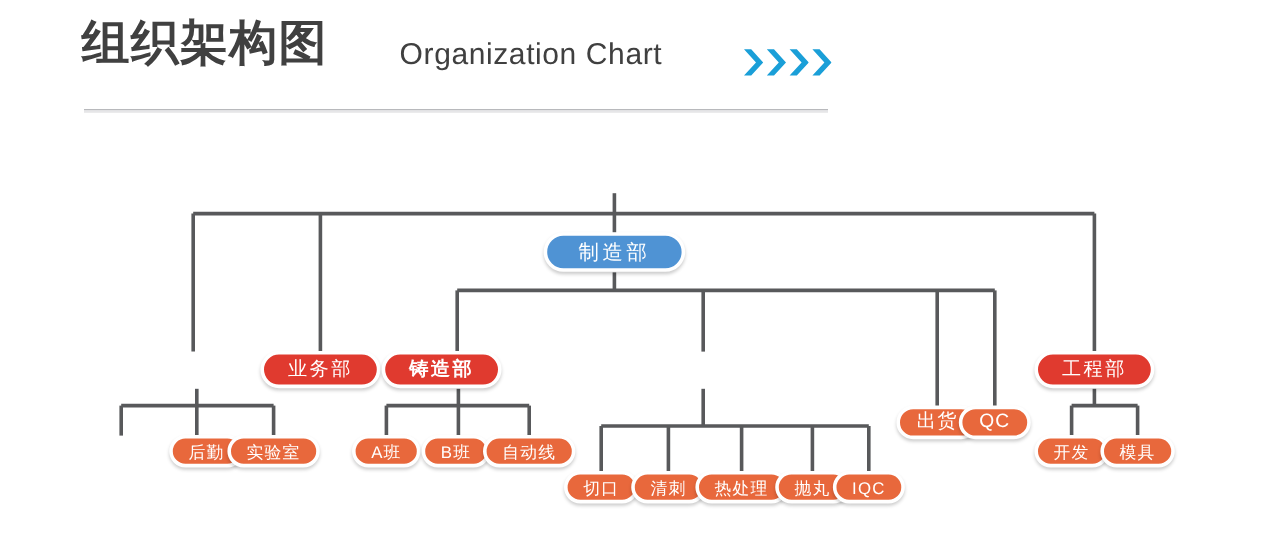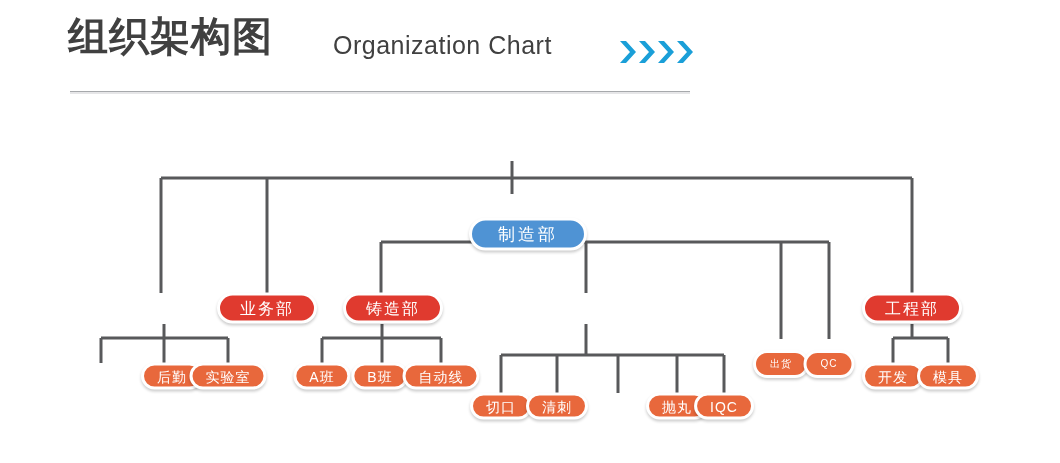--- a/index.html
+++ b/index.html
@@ -122,24 +122,23 @@
     letter-spacing: 2px;
   }
   .node.lvl4 {
     background: #e8683c;
     font-size: 14px;
     height: 27px;
     padding: 0 13px;
     letter-spacing: 1px;
   }
   .node.lvl4.mid {
-    font-size: 10px;
+    font-size: 16px;
     height: 28px;
     padding: 0 14px;
-    margin-top: 12px;
   }
 </style>
 </head>
 <body>
 
 <div id="page">
 
   <div>
     <div id="header-title-cn">组织架构图</div>
     <div id="header-title-en">Organization Chart</div>
@@ -210,38 +209,39 @@
         <path d="M724 355 L724 393"></path>
 
         <path d="M912 324 L912 338"></path>
         <path d="M893 338 L948 338"></path>
         <path d="M893 338 L893 363"></path>
         <path d="M948 338 L948 363"></path>
       </g>
     </svg>
 
 
-    <div class="node lvl2" style="left:528px; top:210px;margin-top:24px;">制造部</div>
+    <div class="node lvl2" style="left:512px; top:210px;">制造部</div>
 
     <div class="node lvl3" style="left:267px; top:308px;">业务部</div>
     <div class="node lvl3" style="left:912px; top:308px;">工程部</div>
-    <div class="node lvl3" style="left:393px; top:308px;">铸造部</div>
+    <div class="node lvl3" style="left:368px; top:308px;font-weight:bold;">铸造部</div>
 
     <div class="node lvl4 mid" style="left:781px; top:352px;">出货</div>
     <div class="node lvl4 mid" style="left:829px; top:352px;">QC</div>
 
     <div class="node lvl4" style="left:172px; top:376px;">后勤</div>
     <div class="node lvl4" style="left:228px; top:376px;">实验室</div>
 
     <div class="node lvl4" style="left:322px; top:376px;">A班</div>
     <div class="node lvl4" style="left:380px; top:376px;">B班</div>
     <div class="node lvl4" style="left:441px; top:376px;">自动线</div>
 
     <div class="node lvl4" style="left:501px; top:406px;">切口</div>
     <div class="node lvl4" style="left:557px; top:406px;">清刺</div>
+    <div class="node lvl4" style="left:618px; top:406px;">热处理</div>
     <div class="node lvl4" style="left:677px; top:406px;">抛丸</div>
     <div class="node lvl4" style="left:724px; top:406px;">IQC</div>
 
     <div class="node lvl4" style="left:893px; top:376px;">开发</div>
     <div class="node lvl4" style="left:948px; top:376px;">模具</div>
 
   </div>
 </div>
 
 </body></html>

